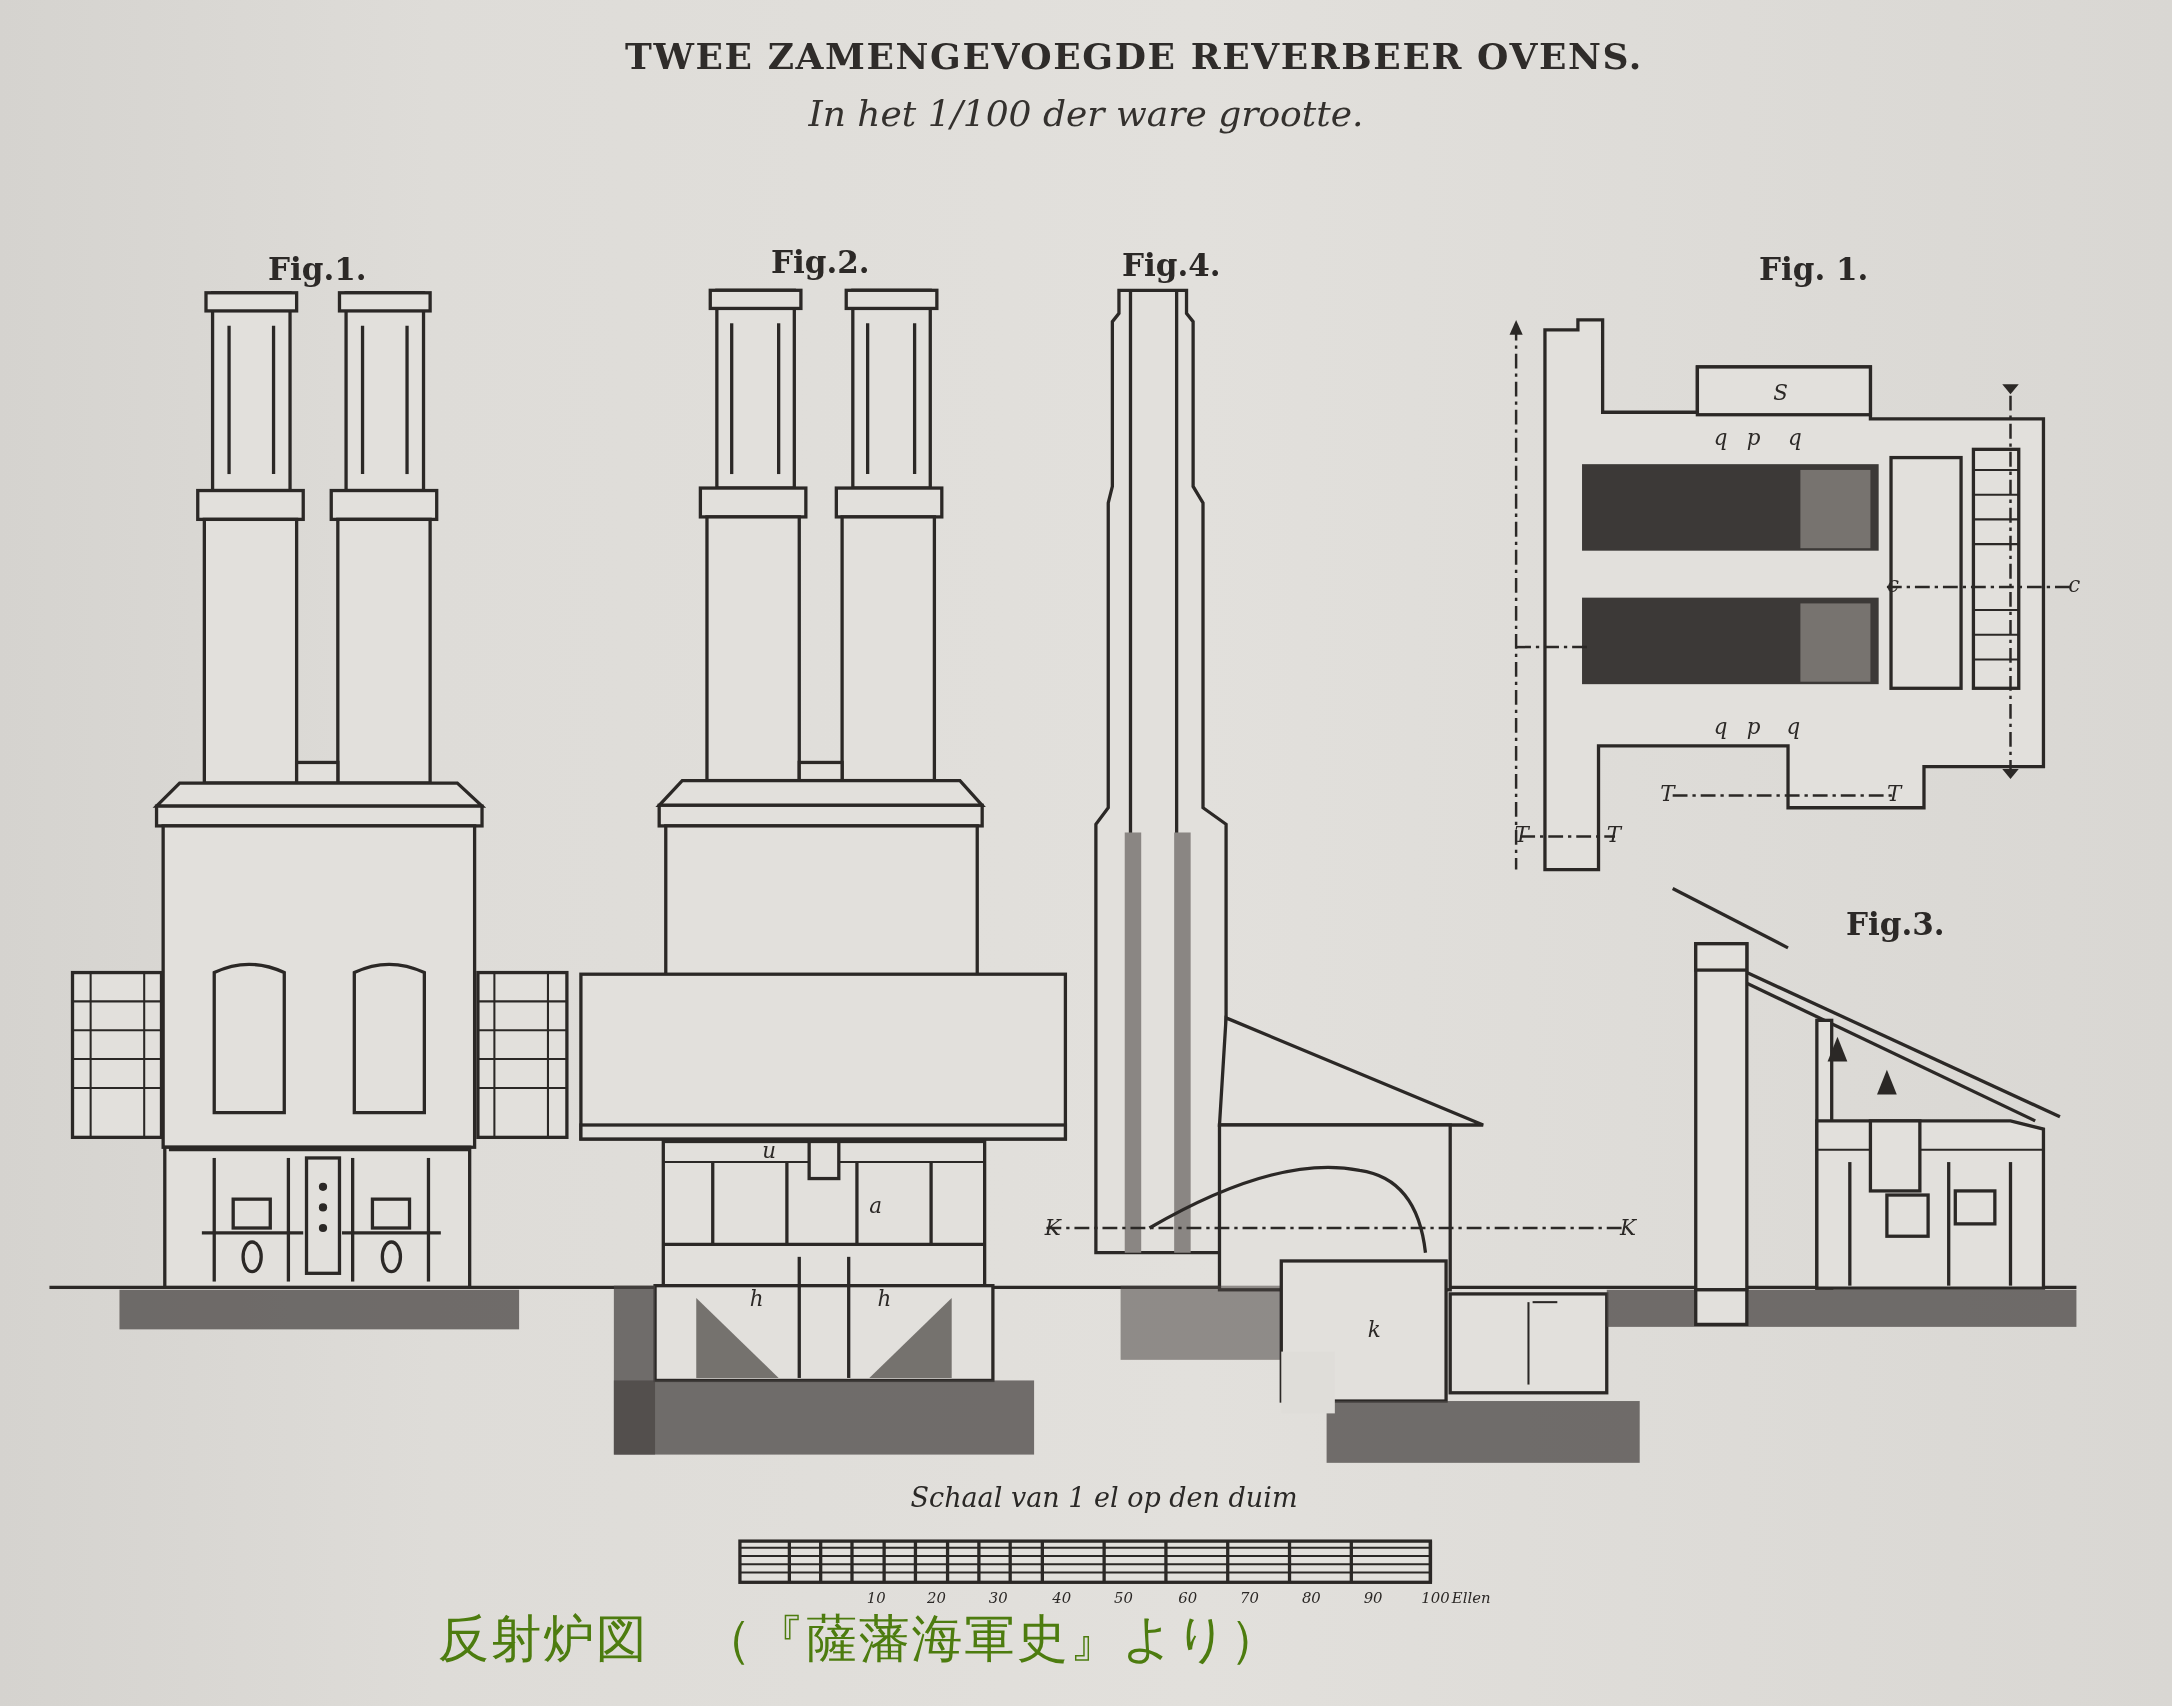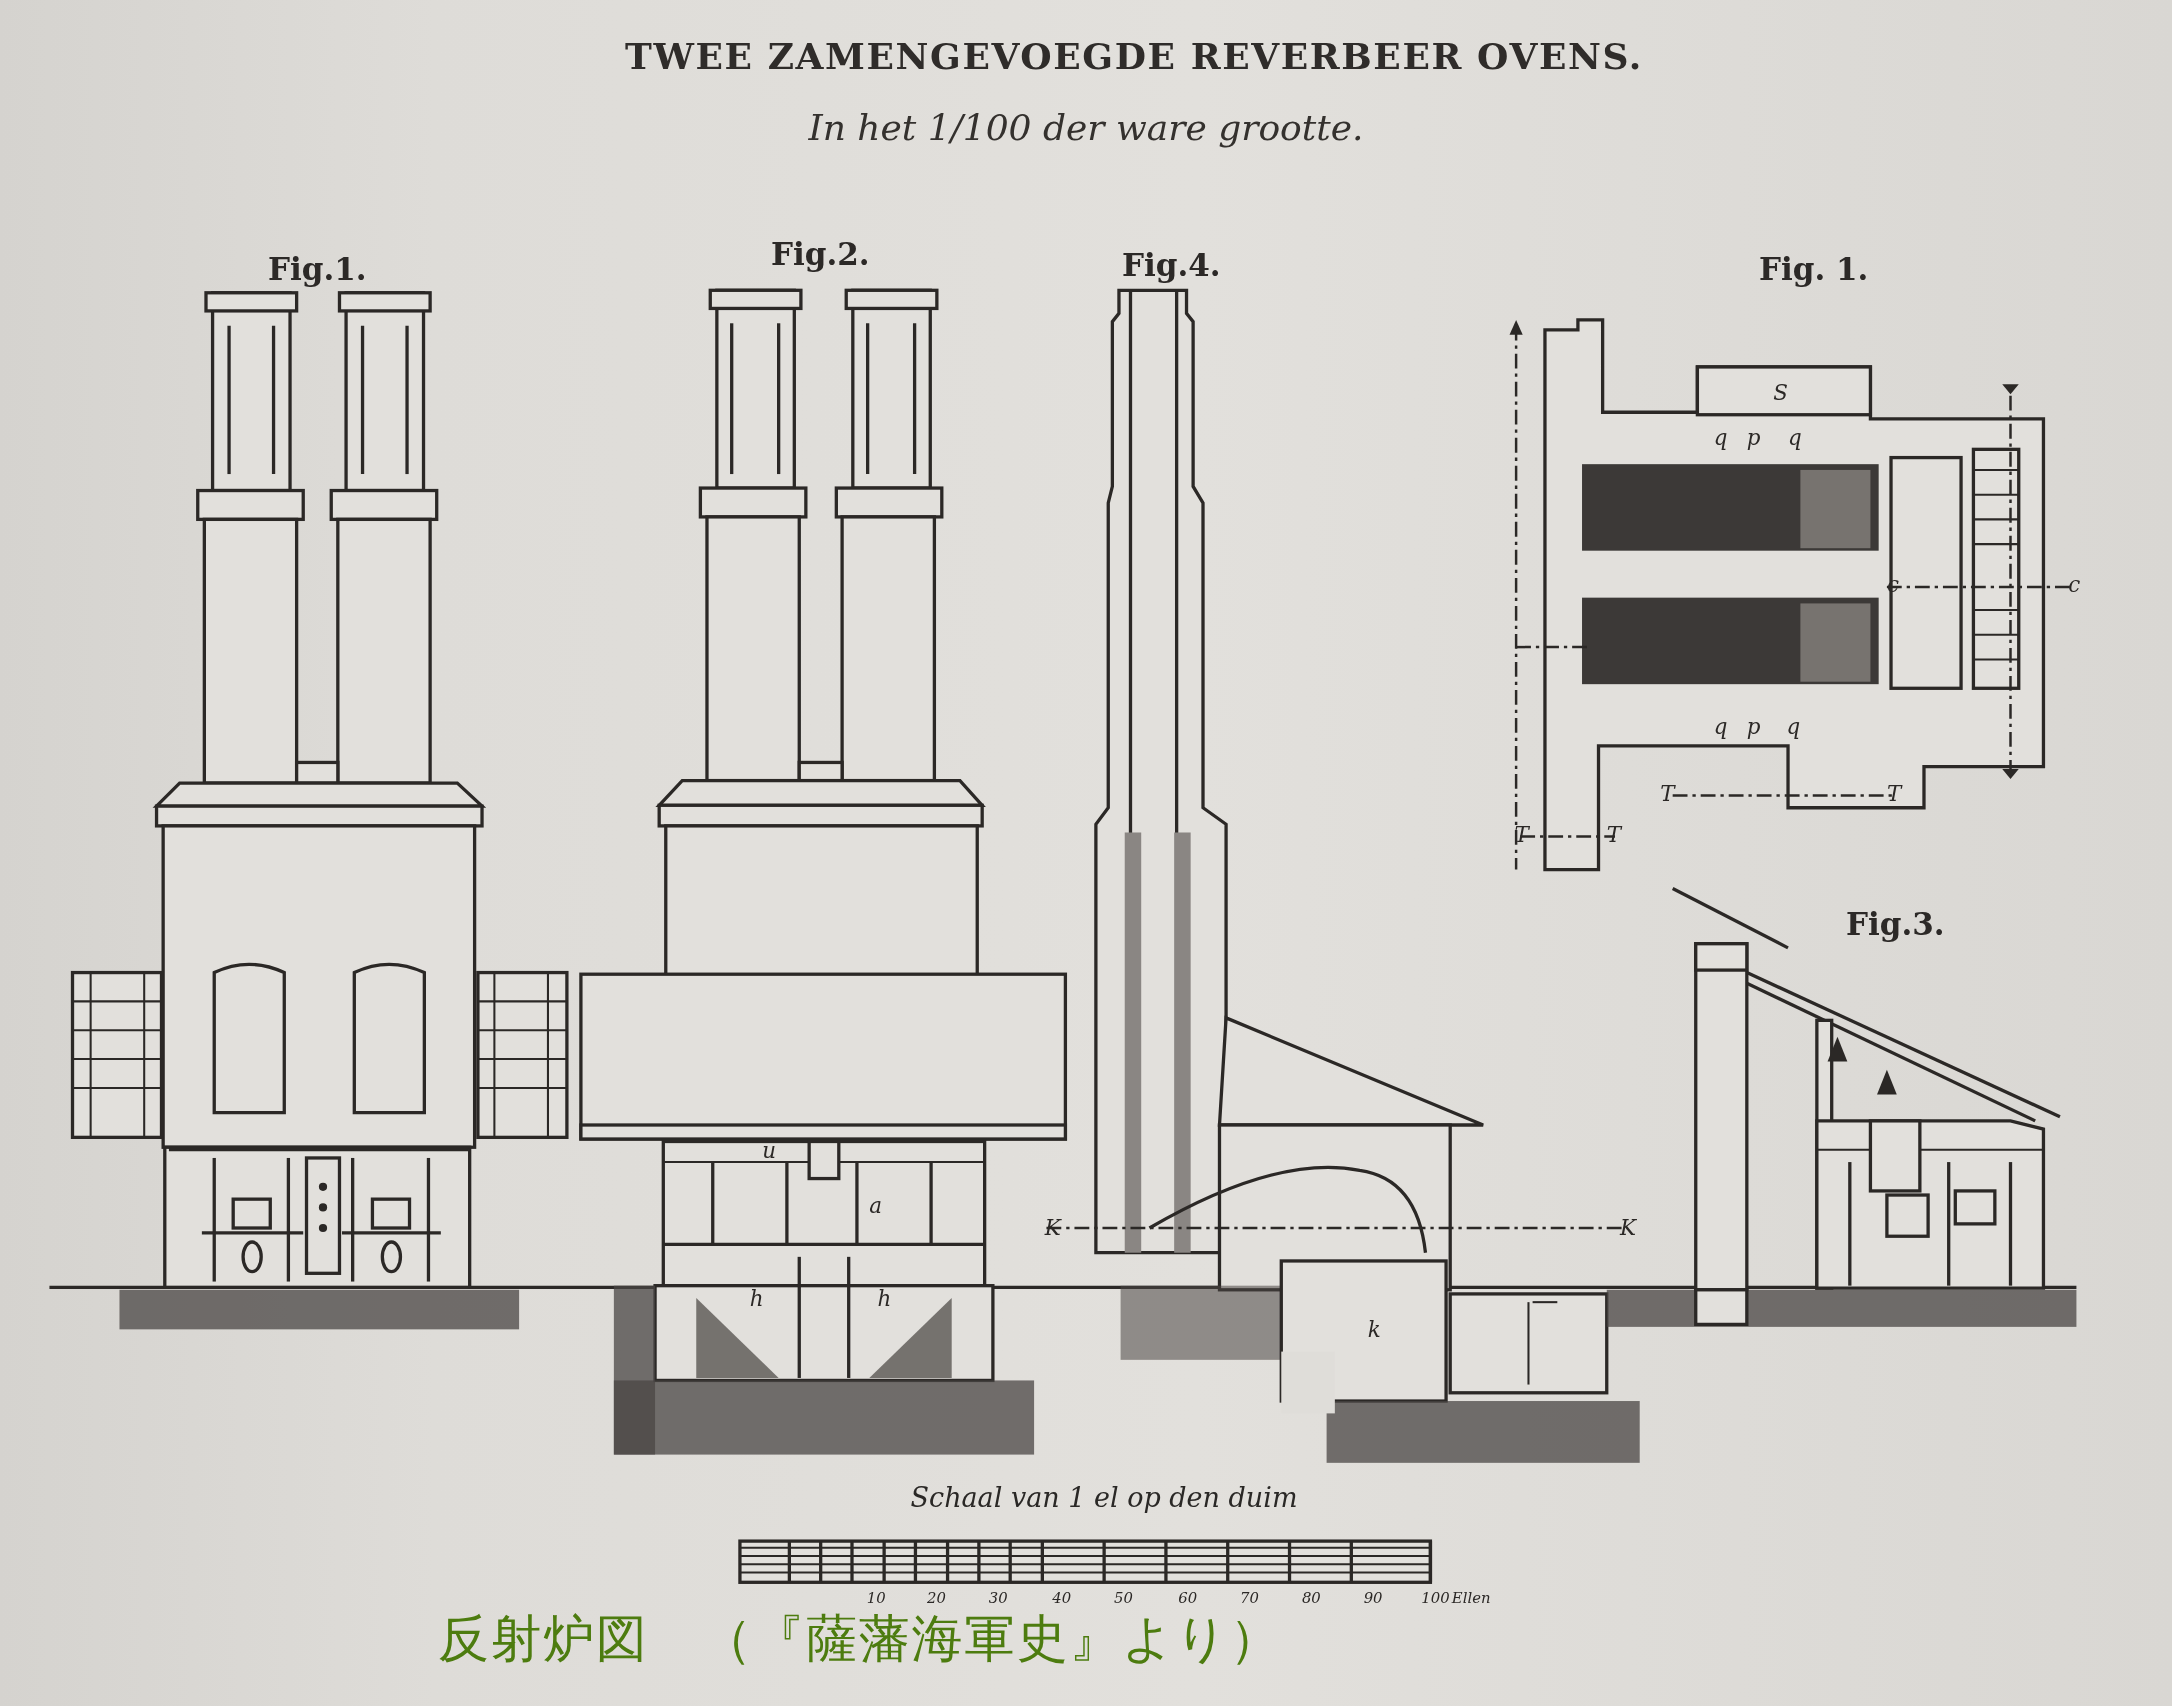--- a/index.html
+++ b/index.html
@@ -1,19 +1,19 @@
 <!DOCTYPE html>
 <html style="font-size:13px"><head>
 <meta charset="utf-8">
 <style>
   html,body{margin:0;padding:0;}
   body{width:2172px;height:1707px;background:#dcdad6;position:relative;overflow:hidden;font-family:"DejaVu Serif",serif;color:#2a2826;}
   .paper{position:absolute;left:0;top:0;width:2172px;height:1707px;background:linear-gradient(90deg,#d5d3cf 0%,#dedcd8 20%,#e2e0dc 55%,#d9d7d3 100%);}
   .title{position:absolute;left:0;width:2172px;top:35px;text-align:center;font-family:"DejaVu Serif",serif;font-weight:bold;font-size:36px;letter-spacing:1.6px;color:#2f2c2a;margin-left:48px;}
-  .subtitle{position:absolute;left:0;width:2172px;top:107px;text-align:center;font-family:"DejaVu Serif",serif;font-style:italic;font-size:36px;color:#34312e;}
+  .subtitle{position:absolute;left:0;width:2172px;top:93px;text-align:center;font-family:"DejaVu Serif",serif;font-style:italic;font-size:36px;color:#34312e;}
   .figlabel{position:absolute;font-family:"DejaVu Serif",serif;font-weight:bold;font-size:31px;color:#2c2927;margin-top:20px;}
   .scale-label{position:absolute;left:857px;top:1482px;width:494px;text-align:center;font-family:"DejaVu Serif",serif;font-style:italic;font-size:27px;color:#2a2826;}
   .caption{position:absolute;left:0;width:1720px;top:1605px;text-align:center;font-family:"DejaVu Sans",sans-serif;font-size:51px;color:#4d7c0f;letter-spacing:1.6px;}
   svg{position:absolute;left:0;top:0;}
   .ln{stroke:#2b2826;fill:none;stroke-width:4;}
   .thin{stroke:#2b2826;fill:none;stroke-width:2.5;}
   .fillw{fill:#e2e0dc;stroke:#2b2826;stroke-width:4;}
   .dark{fill:#2b2826;}
   .dash{stroke:#2b2826;stroke-width:3;stroke-dasharray:18 6 4 6;fill:none;}
   .tick-lbl{font-family:"DejaVu Serif",serif;font-style:italic;font-size:18px;fill:#2b2826;}
@@ -21,21 +21,21 @@
 </style>
 </head>
 <body>
 
 <div class="paper"></div>
 
 <div class="title">TWEE ZAMENGEVOEGDE REVERBEER OVENS.</div>
 <div class="subtitle">In het 1/100 der ware grootte.</div>
 
 <div class="figlabel" style="left:268px;top:231px;">Fig.1.</div>
-<div class="figlabel" style="left:771px;top:216px;">Fig.2.</div>
+<div class="figlabel" style="left:771px;top:224px;">Fig.2.</div>
 <div class="figlabel" style="left:1122px;top:227px;">Fig.4.</div>
 <div class="figlabel" style="left:1759px;top:231px;">Fig. 1.</div>
 <div class="figlabel" style="left:1846px;top:886px;">Fig.3.</div>
 
 <svg width="2172" height="1707" viewBox="0 0 2636 2071">
 
   <line x1="60" y1="1562" x2="2520" y2="1562" class="ln"></line>
 
   <g>
 

